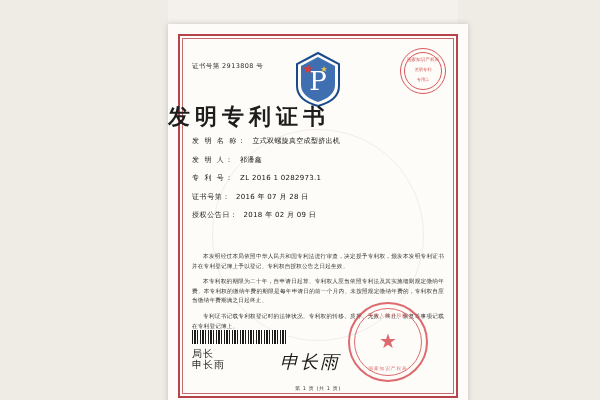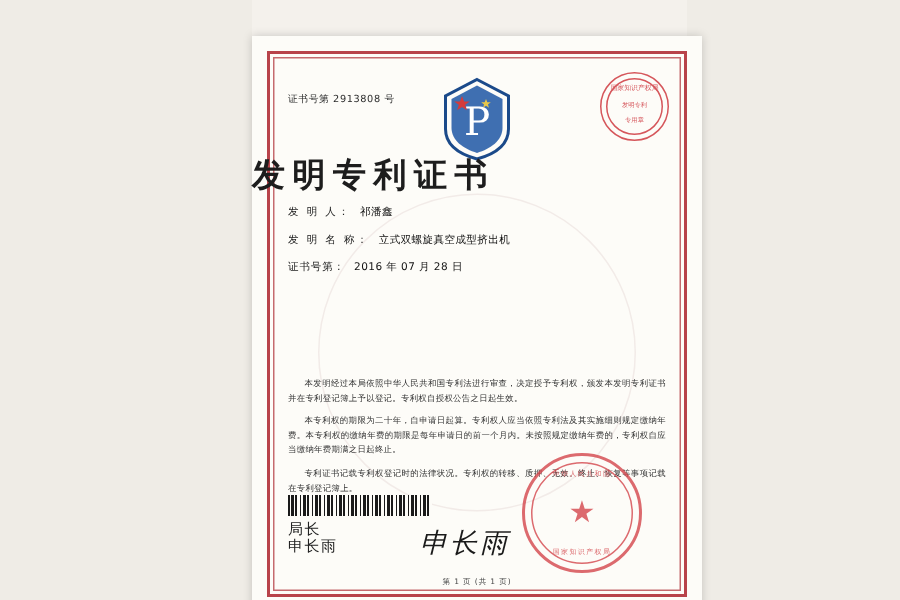--- a/index.html
+++ b/index.html
@@ -302,30 +302,38 @@
       <div class="inner"></div>
       <div class="txt t1">国家知识产权局</div>
       <div class="txt t2">发明专利</div>
       <div class="txt t3">专用章</div>
     </div>
 
     <div class="title">发明专利证书</div>
 
     <div class="fields">
       <div class="field">
+        <span class="lbl">发 明 名 称：</span>
+        <span class="val">立式双螺旋真空成型挤出机</span>
+      </div>
+      <div class="field">
         <span class="lbl">发 明 人：</span>
         <span class="val">祁潘鑫</span>
       </div>
       <div class="field">
-        <span class="lbl">发 明 名 称：</span>
-        <span class="val">立式双螺旋真空成型挤出机</span>
+        <span class="lbl">专 利 号：</span>
+        <span class="val">ZL 2016 1 0282973.1</span>
       </div>
       <div class="field wide">
         <span class="lbl">证书号第：</span>
         <span class="val">2016 年 07 月 28 日</span>
+      </div>
+      <div class="field wide">
+        <span class="lbl">授权公告日：</span>
+        <span class="val">2018 年 02 月 09 日</span>
       </div>
     </div>
 
     <div class="body-text">
       <p>本发明经过本局依照中华人民共和国专利法进行审查，决定授予专利权，颁发本发明专利证书并在专利登记簿上予以登记。专利权自授权公告之日起生效。</p>
       <p>本专利权的期限为二十年，自申请日起算。专利权人应当依照专利法及其实施细则规定缴纳年费。本专利权的缴纳年费的期限是每年申请日的前一个月内。未按照规定缴纳年费的，专利权自应当缴纳年费期满之日起终止。</p>
       <p>专利证书记载专利权登记时的法律状况。专利权的转移、质押、无效、终止、恢复等事项记载在专利登记簿上。</p>
     </div>
 
     <div class="barcode"></div>

